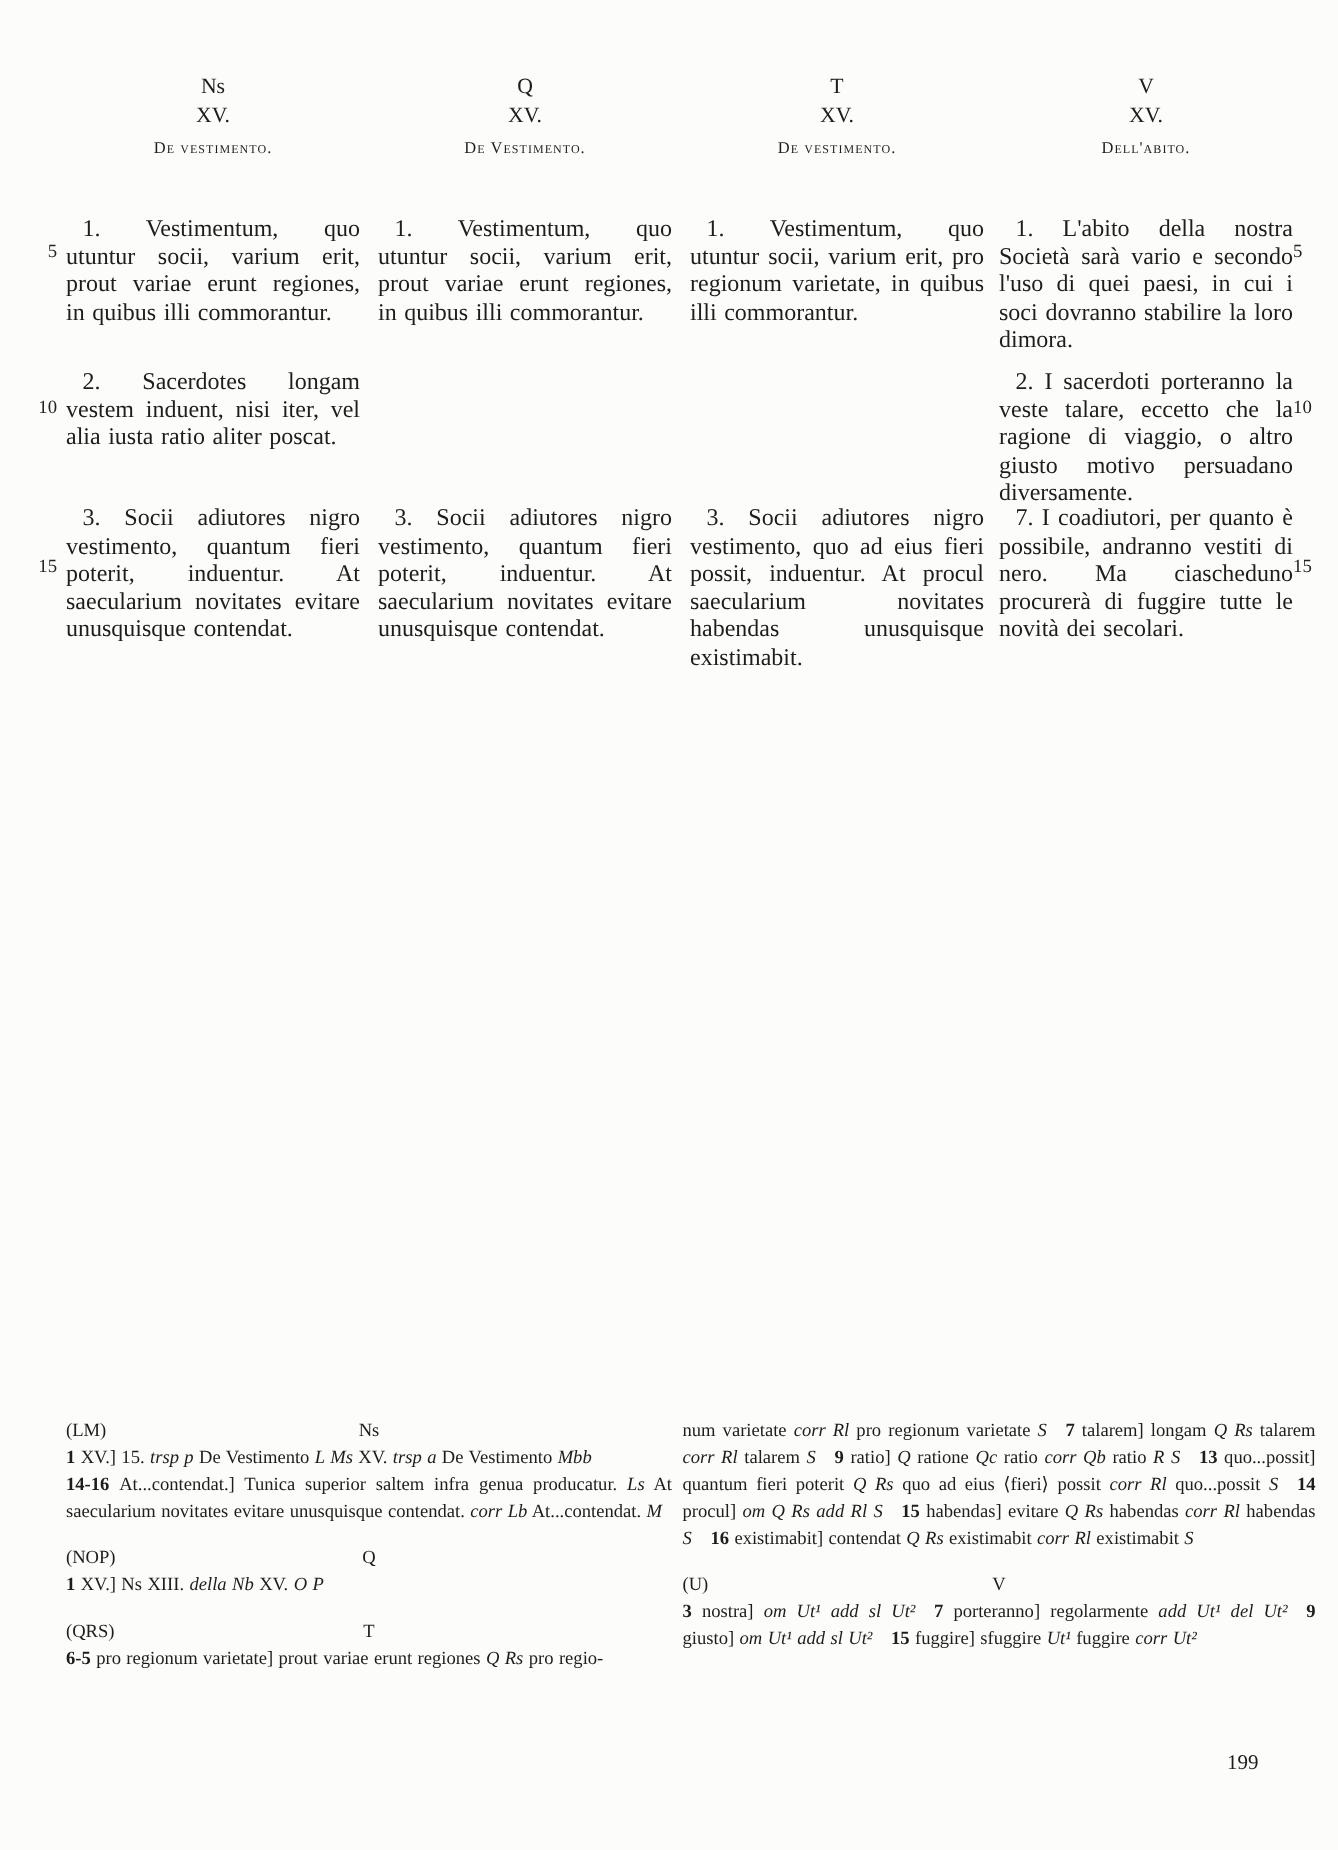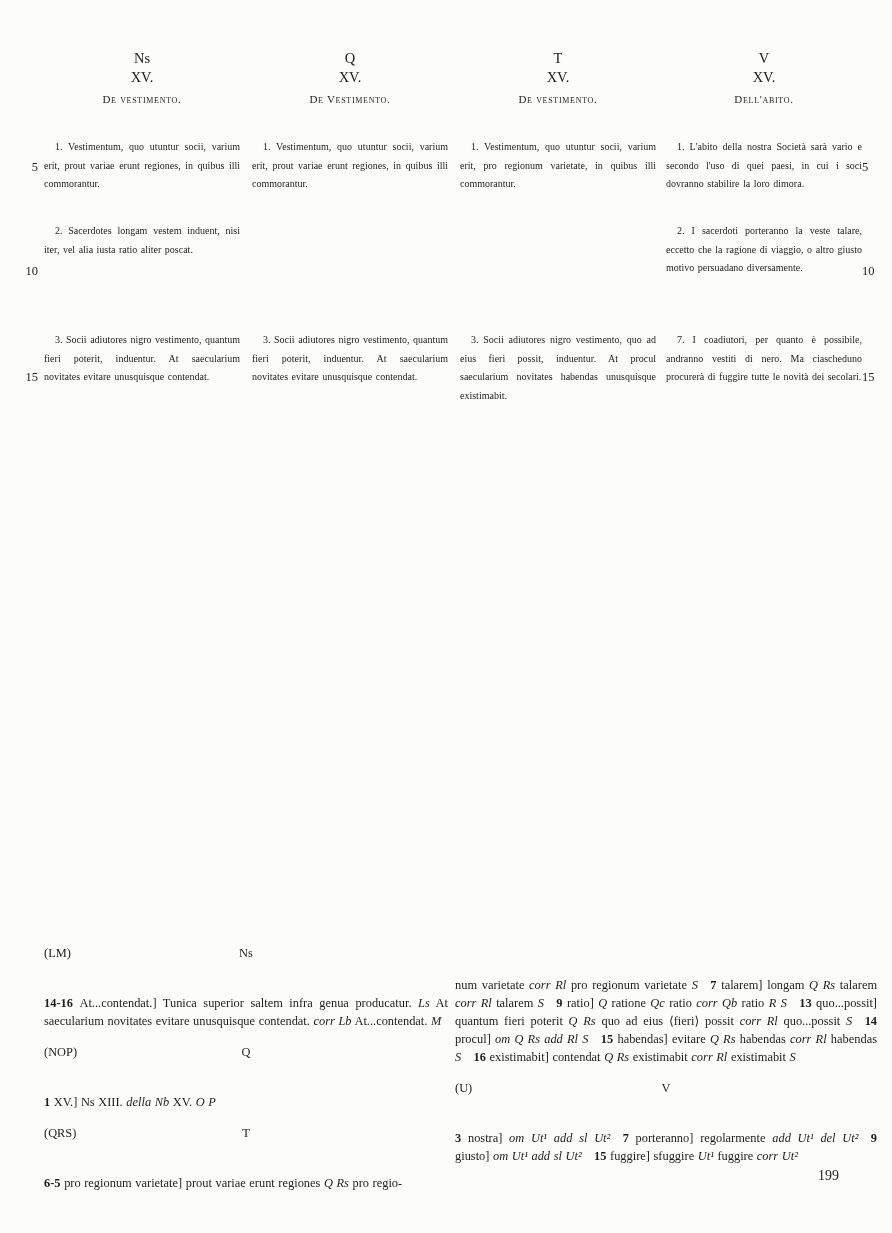--- a/index.html
+++ b/index.html
@@ -16,42 +16,42 @@
   .col{position:absolute;top:50px;width:196px;height:420px;}
   .col-0{left:44px;} .col-1{left:252px;} .col-2{left:460px;} .col-3{left:666px;}
   .siglum{text-align:center;font-size:14.5px;line-height:17px;}
   .chapter{text-align:center;font-size:14.5px;line-height:17px;margin-top:2px;}
   .title{
     text-align:center;font-size:11px;line-height:18px;margin-top:4px;
     font-variant:small-caps;letter-spacing:0.7px;
   }
   .para{
     position:absolute;left:0;right:0;
-    font-size:10px;line-height:18.6px;
+    font-size:16px;line-height:18.6px;
     text-align:justify;text-indent:11px;
     word-spacing:1px;
   }
-  .p1{top:78px;} .p2{top:152px;margin-top:20px;} .p3{top:271px;}
+  .p1{top:78px;} .p2{top:176px;margin-top:20px;} .p3{top:271px;}
   
   .lineno{
     position:absolute;font-size:12.5px;line-height:16px;color:#222;
     width:26px;
   }
   .lineno.left{left:12px;text-align:right;}
   .lineno.right{left:862px;text-align:left;}
   .ln-5{top:159px;} .ln-10{top:263px;} .ln-15{top:369px;}
   
   .app-col{position:absolute;top:944px;font-size:12.4px;line-height:18px;}
   .app-col.leftcol{left:44px;width:404px;}
   .app-col.rightcol{left:455px;width:422px;}
   .app-block{margin:0 0 13px 0;}
   .app-header{position:relative;height:18px;}
   .app-label{position:absolute;left:0;top:0;}
   .app-siglum{display:block;text-align:center;}
-  .app-entry{text-align:justify;word-spacing:0.5px;margin-top:32px;}
+  .app-entry{text-align:justify;word-spacing:0.5px;}
   .it{font-style:italic;}
   .bd{font-weight:bold;}
   
   .pageno{position:absolute;left:818px;top:1168px;font-size:14px;}
 </style>
 </head>
 <body>
 
 <div class="page">
 
@@ -96,20 +96,21 @@
     <p class="para p2">2. I sacerdoti porteranno la veste talare, eccetto che la ragione di viaggio, o altro giusto motivo persuadano diversamente.</p>
     <p class="para p3">7. I coadiutori, per quanto è possibile, andranno vestiti di nero. Ma ciascheduno procurerà di fuggire tutte le novità dei secolari.</p>
   </section>
 
   <section class="app-col leftcol">
     <div class="app-block">
       <div class="app-header">
         <span class="app-label">(LM)</span>
         <span class="app-siglum">Ns</span>
       </div>
+      <div class="app-entry"><span class="bd">1 </span><span>XV.] 15. </span><span class="it ">trsp p</span><span> De Vestimento </span><span class="it ">L Ms</span><span> XV. </span><span class="it ">trsp a</span><span> De Vestimento </span><span class="it ">Mbb</span></div>
       <div class="app-entry"><span class="bd">14-16 </span><span>At...contendat.] Tunica superior saltem infra genua producatur. </span><span class="it ">Ls</span><span> At saecularium novitates evitare unusquisque contendat. </span><span class="it ">corr Lb</span><span> At...contendat. </span><span class="it ">M</span></div>
     </div>
     <div class="app-block">
       <div class="app-header">
         <span class="app-label">(NOP)</span>
         <span class="app-siglum">Q</span>
       </div>
       <div class="app-entry"><span class="bd">1 </span><span>XV.] Ns XIII. </span><span class="it ">della Nb</span><span> XV. </span><span class="it ">O P</span></div>
     </div>
     <div class="app-block">

